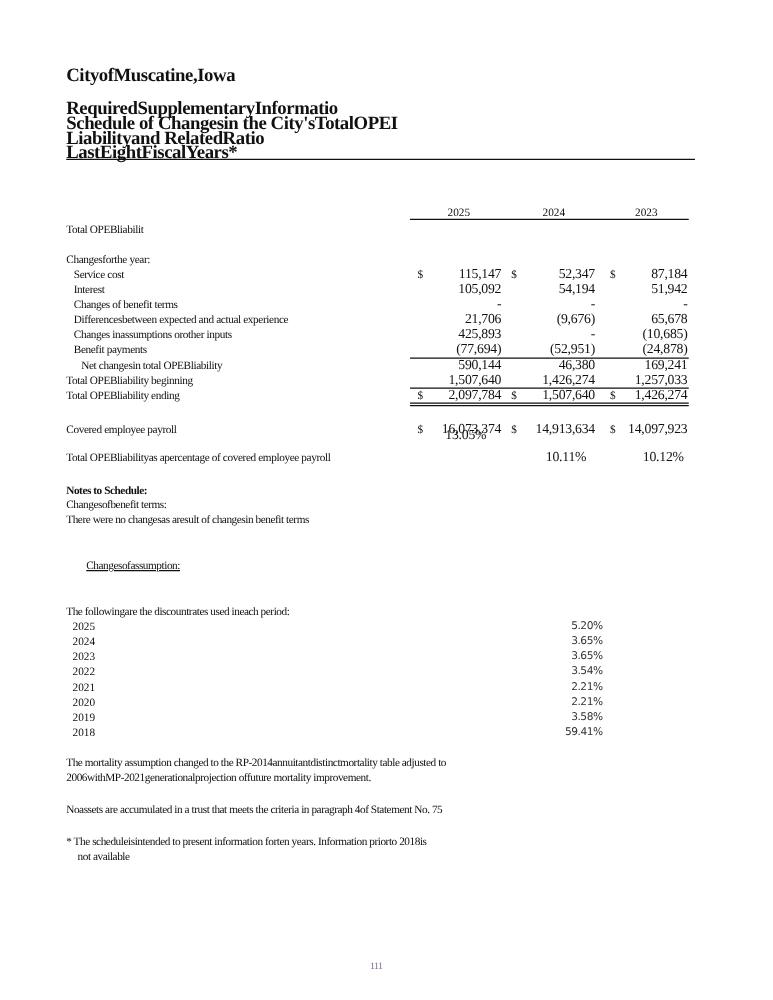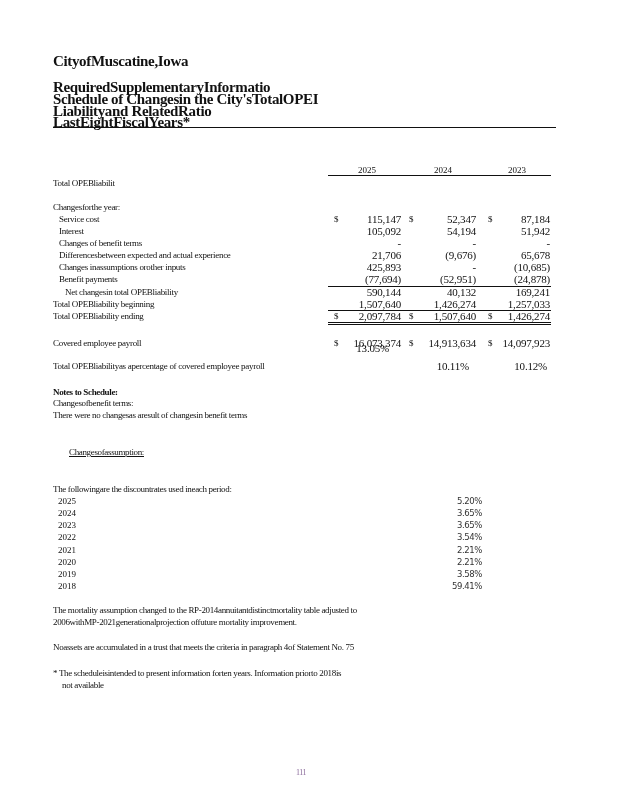--- a/index.html
+++ b/index.html
@@ -114,21 +114,21 @@
   <div class="abs num" style="left:331px; top:274px;">(77,694)</div>
   <div class="abs num" style="left:406px; top:274px;">(52,951)</div>
   <div class="abs num" style="left:480px; top:274px;">(24,878)</div>
 </div>
 
 <div class="ul" style="left:328px; top:286px; width:223px;"></div>
 
 <div>
   <div class="abs lbl ind2" style="top:287px;">Net changesin total OPEBliability</div>
   <div class="abs num" style="left:331px; top:287px;">590,144</div>
-  <div class="abs num" style="left:406px; top:287px;">40,132</div>
+  <div class="abs num" style="left:406px; top:287px;">46,380</div>
   <div class="abs num" style="left:480px; top:287px;">169,241</div>
 </div>
 
 <div>
   <div class="abs lbl" style="top:299px;">Total OPEBliability beginning</div>
   <div class="abs num" style="left:331px; top:299px;">1,507,640</div>
   <div class="abs num" style="left:406px; top:299px;">1,426,274</div>
   <div class="abs num" style="left:480px; top:299px;">1,257,033</div>
 </div>
 

